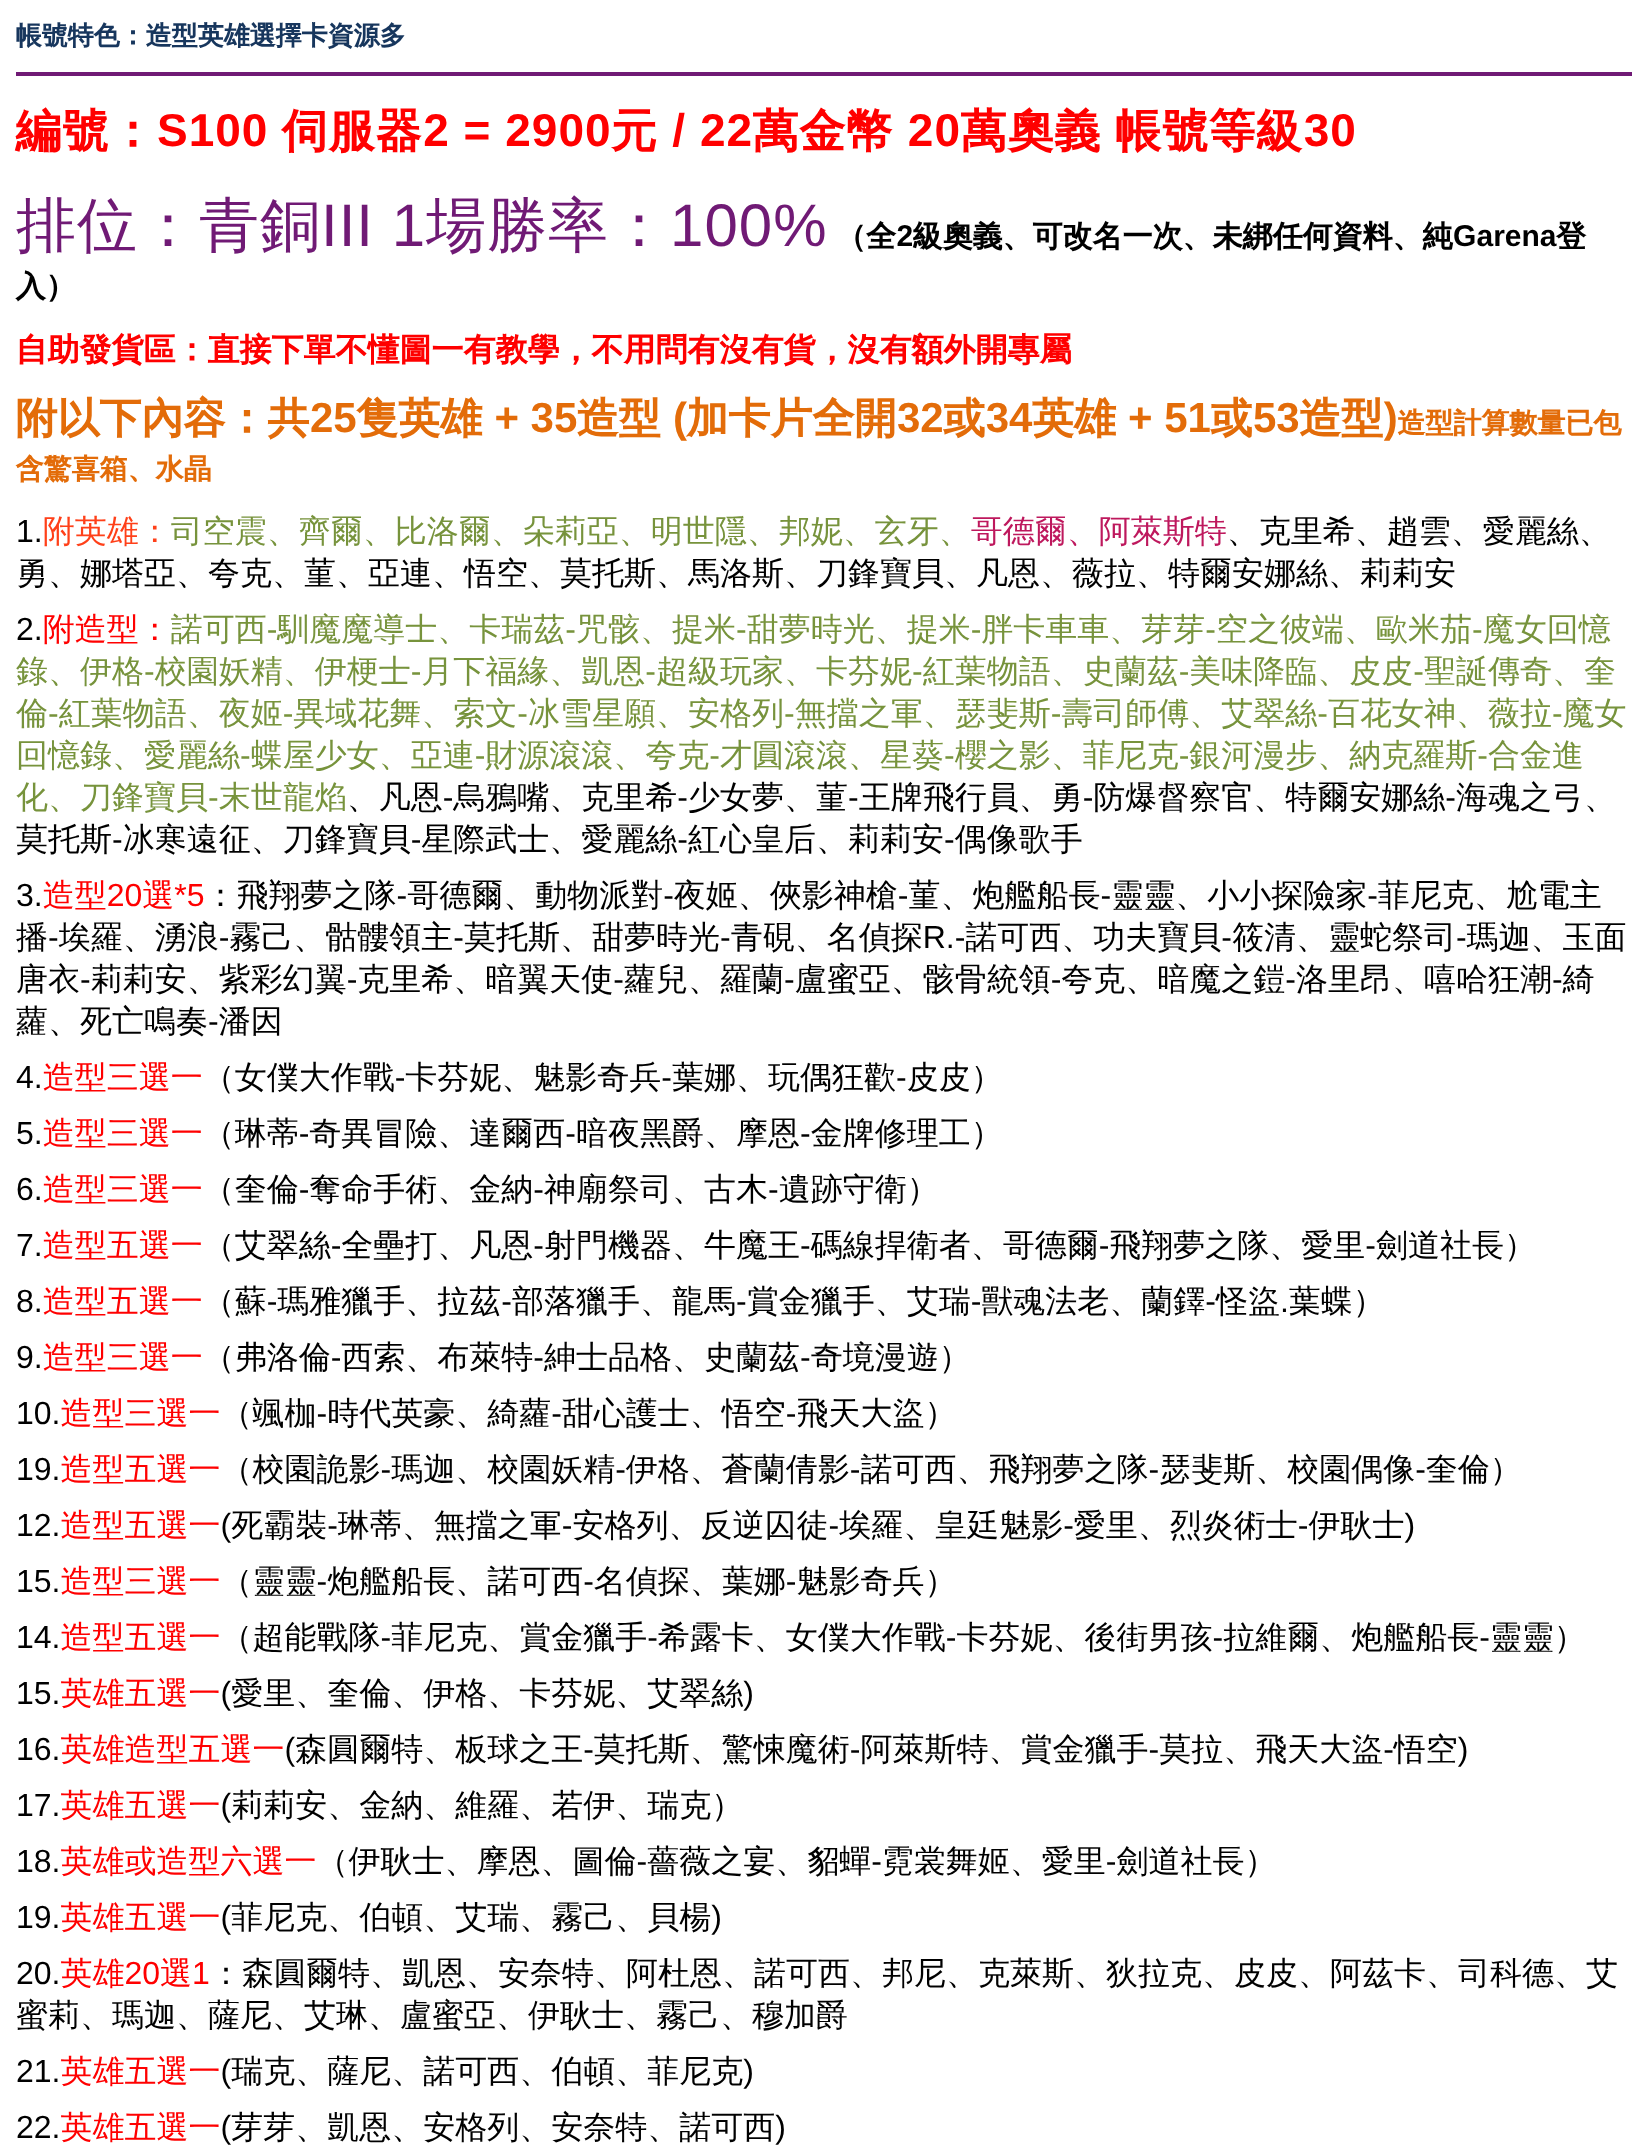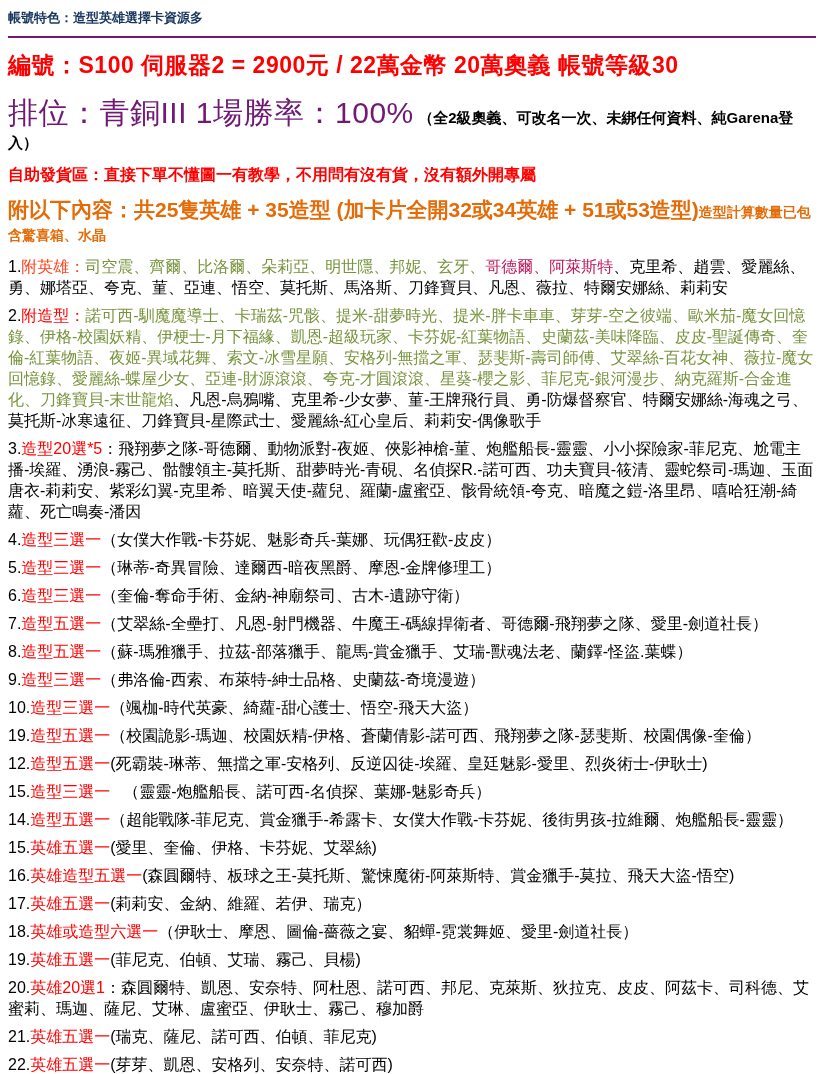--- a/index.html
+++ b/index.html
@@ -56,21 +56,21 @@
     <div class="item"><span style="color: rgb(0, 0, 0);">3.</span><span style="color: rgb(255, 0, 0);">造型20選*5</span><span style="color: rgb(0, 0, 0);">：飛翔夢之隊-哥德爾、動物派對-夜姬、俠影神槍-菫、炮艦船長-靈靈、小小探險家-菲尼克、尬電主播-埃羅、湧浪-霧己、骷髏領主-莫托斯、甜夢時光-青硯、名偵探R.-諾可西、功夫寶貝-筱清、靈蛇祭司-瑪迦、玉面唐衣-莉莉安、紫彩幻翼-克里希、暗翼天使-蘿兒、羅蘭-盧蜜亞、骸骨統領-夸克、暗魔之鎧-洛里昂、嘻哈狂潮-綺蘿、死亡鳴奏-潘因</span></div>
     <div class="item"><span style="color: rgb(0, 0, 0);">4.</span><span style="color: rgb(255, 0, 0);">造型三選一</span><span style="color: rgb(0, 0, 0);">（女僕大作戰-卡芬妮、魅影奇兵-葉娜、玩偶狂歡-皮皮）</span></div>
     <div class="item"><span style="color: rgb(0, 0, 0);">5.</span><span style="color: rgb(255, 0, 0);">造型三選一</span><span style="color: rgb(0, 0, 0);">（琳蒂-奇異冒險、達爾西-暗夜黑爵、摩恩-金牌修理工）</span></div>
     <div class="item"><span style="color: rgb(0, 0, 0);">6.</span><span style="color: rgb(255, 0, 0);">造型三選一</span><span style="color: rgb(0, 0, 0);">（奎倫-奪命手術、金納-神廟祭司、古木-遺跡守衛）</span></div>
     <div class="item"><span style="color: rgb(0, 0, 0);">7.</span><span style="color: rgb(255, 0, 0);">造型五選一</span><span style="color: rgb(0, 0, 0);">（艾翠絲-全壘打、凡恩-射門機器、牛魔王-碼線捍衛者、哥德爾-飛翔夢之隊、愛里-劍道社長）</span></div>
     <div class="item"><span style="color: rgb(0, 0, 0);">8.</span><span style="color: rgb(255, 0, 0);">造型五選一</span><span style="color: rgb(0, 0, 0);">（蘇-瑪雅獵手、拉茲-部落獵手、龍馬-賞金獵手、艾瑞-獸魂法老、蘭鐸-怪盜.葉蝶）</span></div>
     <div class="item"><span style="color: rgb(0, 0, 0);">9.</span><span style="color: rgb(255, 0, 0);">造型三選一</span><span style="color: rgb(0, 0, 0);">（弗洛倫-西索、布萊特-紳士品格、史蘭茲-奇境漫遊）</span></div>
     <div class="item"><span style="color: rgb(0, 0, 0);">10.</span><span style="color: rgb(255, 0, 0);">造型三選一</span><span style="color: rgb(0, 0, 0);">（颯枷-時代英豪、綺蘿-甜心護士、悟空-飛天大盜）</span></div>
     <div class="item"><span style="color: rgb(0, 0, 0);">19.</span><span style="color: rgb(255, 0, 0);">造型五選一</span><span style="color: rgb(0, 0, 0);">（校園詭影-瑪迦、校園妖精-伊格、蒼蘭倩影-諾可西、飛翔夢之隊-瑟斐斯、校園偶像-奎倫）</span></div>
     <div class="item"><span style="color: rgb(0, 0, 0);">12.</span><span style="color: rgb(255, 0, 0);">造型五選一</span><span style="color: rgb(0, 0, 0);">(死霸裝-琳蒂、無擋之軍-安格列、反逆囚徒-埃羅、皇廷魅影-愛里、烈炎術士-伊耿士)</span></div>
-    <div class="item"><span style="color: rgb(0, 0, 0);">15.</span><span style="color: rgb(255, 0, 0);">造型三選一</span><span style="color: rgb(0, 0, 0); margin-left: 13px;">（靈靈-炮艦船長、諾可西-名偵探、葉娜-魅影奇兵）</span></div>
+    <div class="item"><span style="color: rgb(0, 0, 0);">15.</span><span style="color: rgb(255, 0, 0);">造型三選一</span><span style="color: rgb(0, 0, 0);">（靈靈-炮艦船長、諾可西-名偵探、葉娜-魅影奇兵）</span></div>
     <div class="item"><span style="color: rgb(0, 0, 0);">14.</span><span style="color: rgb(255, 0, 0);">造型五選一</span><span style="color: rgb(0, 0, 0);">（超能戰隊-菲尼克、賞金獵手-希露卡、女僕大作戰-卡芬妮、後街男孩-拉維爾、炮艦船長-靈靈）</span></div>
     <div class="item"><span style="color: rgb(0, 0, 0);">15.</span><span style="color: rgb(255, 0, 0);">英雄五選一</span><span style="color: rgb(0, 0, 0);">(愛里、奎倫、伊格、卡芬妮、艾翠絲)</span></div>
     <div class="item"><span style="color: rgb(0, 0, 0);">16.</span><span style="color: rgb(255, 0, 0);">英雄造型五選一</span><span style="color: rgb(0, 0, 0);">(森圓爾特、板球之王-莫托斯、驚悚魔術-阿萊斯特、賞金獵手-莫拉、飛天大盜-悟空)</span></div>
     <div class="item"><span style="color: rgb(0, 0, 0);">17.</span><span style="color: rgb(255, 0, 0);">英雄五選一</span><span style="color: rgb(0, 0, 0);">(莉莉安、金納、維羅、若伊、瑞克）</span></div>
     <div class="item"><span style="color: rgb(0, 0, 0);">18.</span><span style="color: rgb(255, 0, 0); text-align: right;">英雄或造型六選一</span><span style="color: rgb(0, 0, 0);">（伊耿士、摩恩、圖倫-薔薇之宴、貂蟬-霓裳舞姬、愛里-劍道社長）</span></div>
     <div class="item"><span style="color: rgb(0, 0, 0);">19.</span><span style="color: rgb(255, 0, 0);">英雄五選一</span><span style="color: rgb(0, 0, 0);">(菲尼克、伯頓、艾瑞、霧己、貝楊)</span></div>
     <div class="item"><span style="color: rgb(0, 0, 0);">20.</span><span style="color: rgb(255, 0, 0);">英雄20選1</span><span style="color: rgb(0, 0, 0);">：森圓爾特、凱恩、安奈特、阿杜恩、諾可西、邦尼、克萊斯、狄拉克、皮皮、阿茲卡、司科德、艾蜜莉、瑪迦、薩尼、艾琳、盧蜜亞、伊耿士、霧己、穆加爵</span></div>
     <div class="item"><span style="color: rgb(0, 0, 0);">21.</span><span style="color: rgb(255, 0, 0);">英雄五選一</span><span style="color: rgb(0, 0, 0);">(瑞克、薩尼、諾可西、伯頓、菲尼克)</span></div>
     <div class="item"><span style="color: rgb(0, 0, 0);">22.</span><span style="color: rgb(255, 0, 0);">英雄五選一</span><span style="color: rgb(0, 0, 0);">(芽芽、凱恩、安格列、安奈特、諾可西)</span></div>
     <div class="item"><span style="color: rgb(0, 0, 0);">23.</span><span style="color: rgb(255, 0, 0);">英雄五選一</span><span style="color: rgb(0, 0, 0);">(莉莉安、潘因、納克羅斯、莫拉、圖倫)</span></div>

